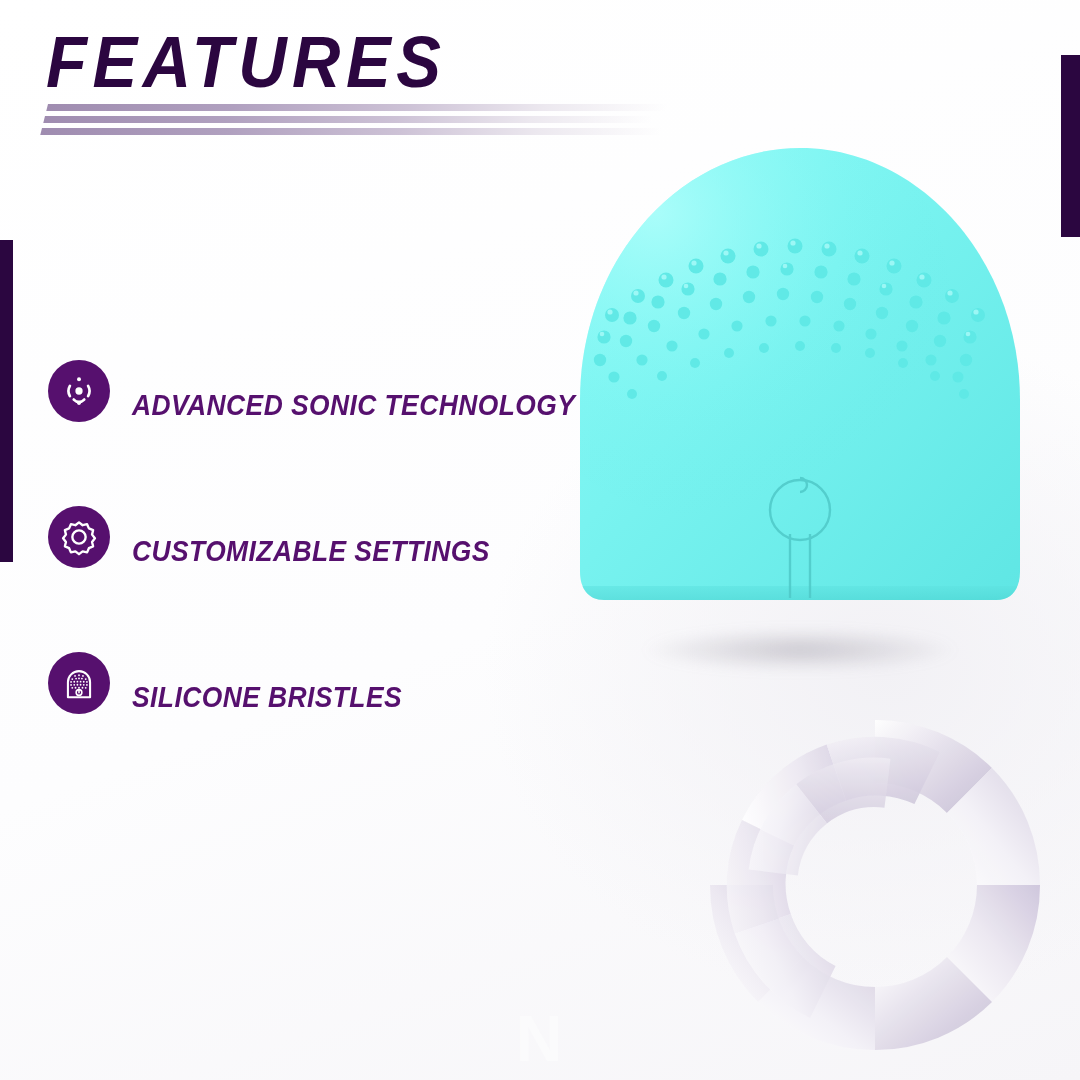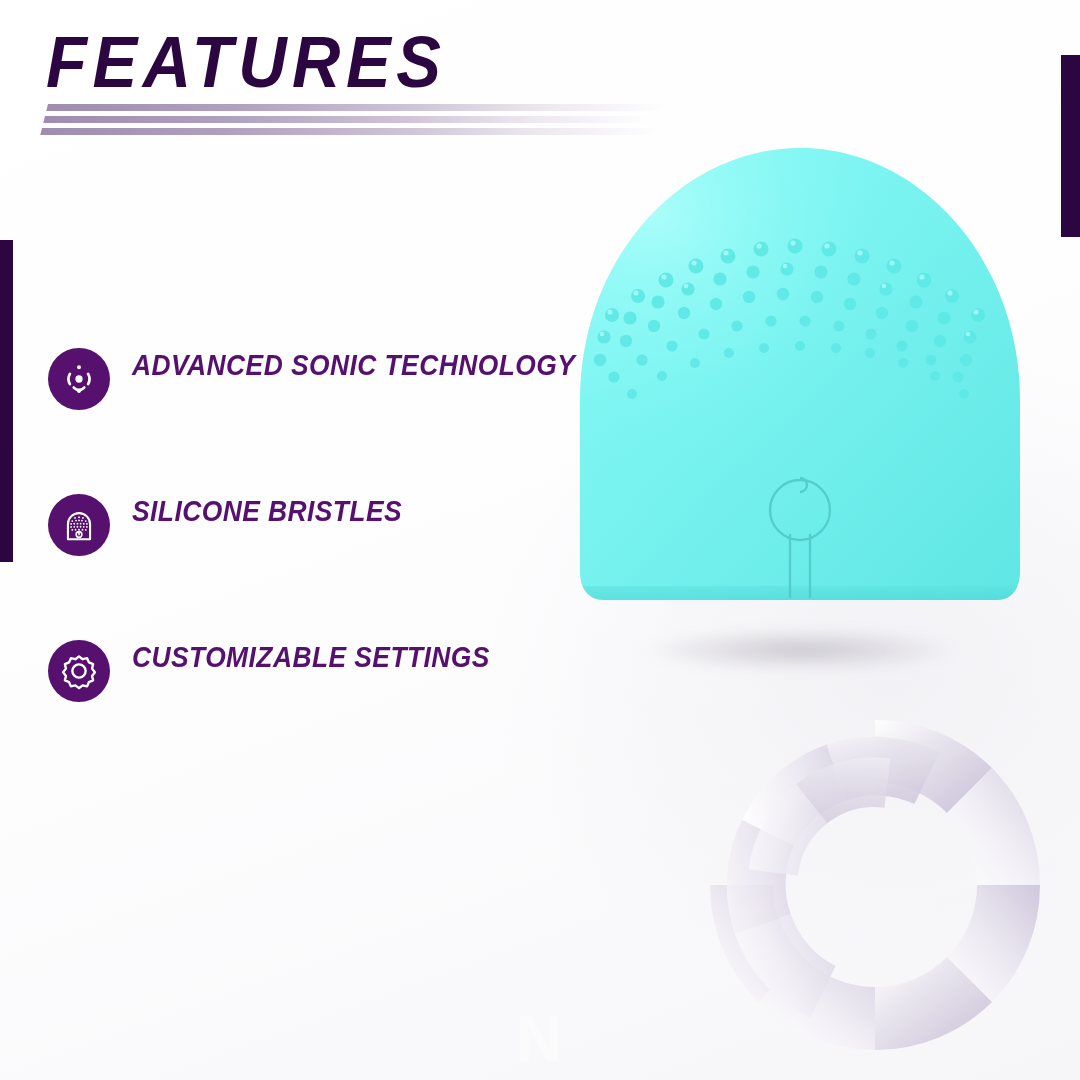--- a/index.html
+++ b/index.html
@@ -85,21 +85,21 @@
 
   
   .feature-list {
     position: absolute;
     left: 48px;
     top: 348px;
     width: 600px;
   }
   .feature-row {
     display: flex;
-    align-items: flex-start;
+    align-items: flex-end;
     height: 74px;
     margin-bottom: 72px;
   }
   .feature-row:last-child { margin-bottom: 0; }
 
   .feature-icon {
     flex: 0 0 auto;
     width: 62px;
     height: 62px;
     border-radius: 50%;
@@ -201,20 +201,32 @@
         <svg viewBox="0 0 48 48" aria-hidden="true">
           <circle cx="24" cy="24" r="4.6" fill="#ffffff"></circle>
           <path d="M12.5 30.5 A13 13 0 0 1 12.5 17.5" fill="none" stroke="#ffffff" stroke-width="3.4" stroke-linecap="round"></path>
           <path d="M35.5 17.5 A13 13 0 0 1 35.5 30.5" fill="none" stroke="#ffffff" stroke-width="3.4" stroke-linecap="round"></path>
           <path d="M17.4 34.8 A9 9 0 0 0 30.6 34.8" fill="none" stroke="#ffffff" stroke-width="3.4" stroke-linecap="round"></path>
           <circle cx="24" cy="9.2" r="2.5" fill="#ffffff"></circle>
           <circle cx="24" cy="39.4" r="2.3" fill="#ffffff"></circle>
         </svg>
       </div>
       <div class="feature-label">ADVANCED SONIC TECHNOLOGY</div>
+    </div>
+
+    <div class="feature-row">
+      <div class="feature-icon">
+        <svg viewBox="0 0 48 48" aria-hidden="true">
+          <g fill="none" stroke="#ffffff" stroke-width="3" stroke-linejoin="round">
+            <path d="M24 5.5 l4.6 3.6 5.6-1.3 2.3 5.3 5.3 2.3 -1.3 5.6 3.6 4.6 -3.6 4.6 1.3 5.6 -5.3 2.3 -2.3 5.3 -5.6-1.3 -4.6 3.6 -4.6-3.6 -5.6 1.3 -2.3-5.3 -5.3-2.3 1.3-5.6 -3.6-4.6 3.6-4.6 -1.3-5.6 5.3-2.3 2.3-5.3 5.6 1.3 z"></path>
+            <circle cx="24" cy="24" r="8.4"></circle>
+          </g>
+        </svg>
+      </div>
+      <div class="feature-label">CUSTOMIZABLE SETTINGS</div>
     </div>
 
     <div class="feature-row">
       <div class="feature-icon">
         <svg viewBox="0 0 48 48" aria-hidden="true">
           <path d="M10 42 V23 a14 14 0 0 1 28 0 V42 Z" fill="none" stroke="#ffffff" stroke-width="2.6" stroke-linejoin="round"></path>
           <g fill="#ffffff">
             <circle cx="19" cy="15" r="1.15"></circle>
               <circle cx="24" cy="14.2" r="1.15"></circle>
               <circle cx="29" cy="15" r="1.15"></circle>
@@ -241,32 +253,20 @@
               <circle cx="28.4" cy="30" r="1.15"></circle>
               <circle cx="32.5" cy="30.1" r="1.15"></circle>
           </g>
           <circle cx="24" cy="36" r="3.6" fill="none" stroke="#ffffff" stroke-width="2"></circle>
           <line x1="24" y1="33" x2="24" y2="36.4" stroke="#ffffff" stroke-width="2" stroke-linecap="round"></line>
         </svg>
       </div>
       <div class="feature-label">SILICONE BRISTLES</div>
     </div>
 
-    <div class="feature-row">
-      <div class="feature-icon">
-        <svg viewBox="0 0 48 48" aria-hidden="true">
-          <g fill="none" stroke="#ffffff" stroke-width="3" stroke-linejoin="round">
-            <path d="M24 5.5 l4.6 3.6 5.6-1.3 2.3 5.3 5.3 2.3 -1.3 5.6 3.6 4.6 -3.6 4.6 1.3 5.6 -5.3 2.3 -2.3 5.3 -5.6-1.3 -4.6 3.6 -4.6-3.6 -5.6 1.3 -2.3-5.3 -5.3-2.3 1.3-5.6 -3.6-4.6 3.6-4.6 -1.3-5.6 5.3-2.3 2.3-5.3 5.6 1.3 z"></path>
-            <circle cx="24" cy="24" r="8.4"></circle>
-          </g>
-        </svg>
-      </div>
-      <div class="feature-label">CUSTOMIZABLE SETTINGS</div>
-    </div>
-
 
   </div>
 
   <div class="product-stage">
     <div class="product-shadow"></div>
     <svg class="product-body" viewBox="0 0 560 560">
       <defs>
         <linearGradient id="bodyGrad" x1="0" y1="0" x2="1" y2="1">
           <stop offset="0%" stop-color="#8afaf6"></stop>
           <stop offset="42%" stop-color="#79f3f0"></stop>

